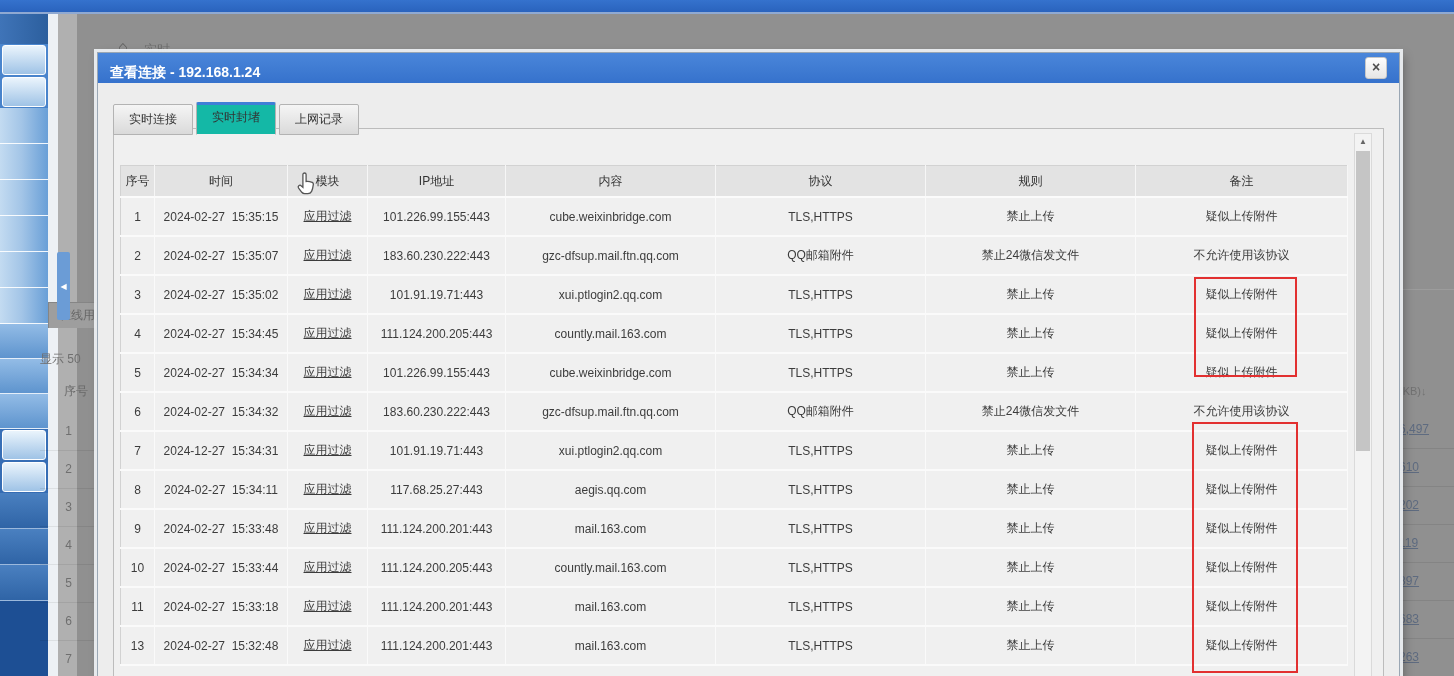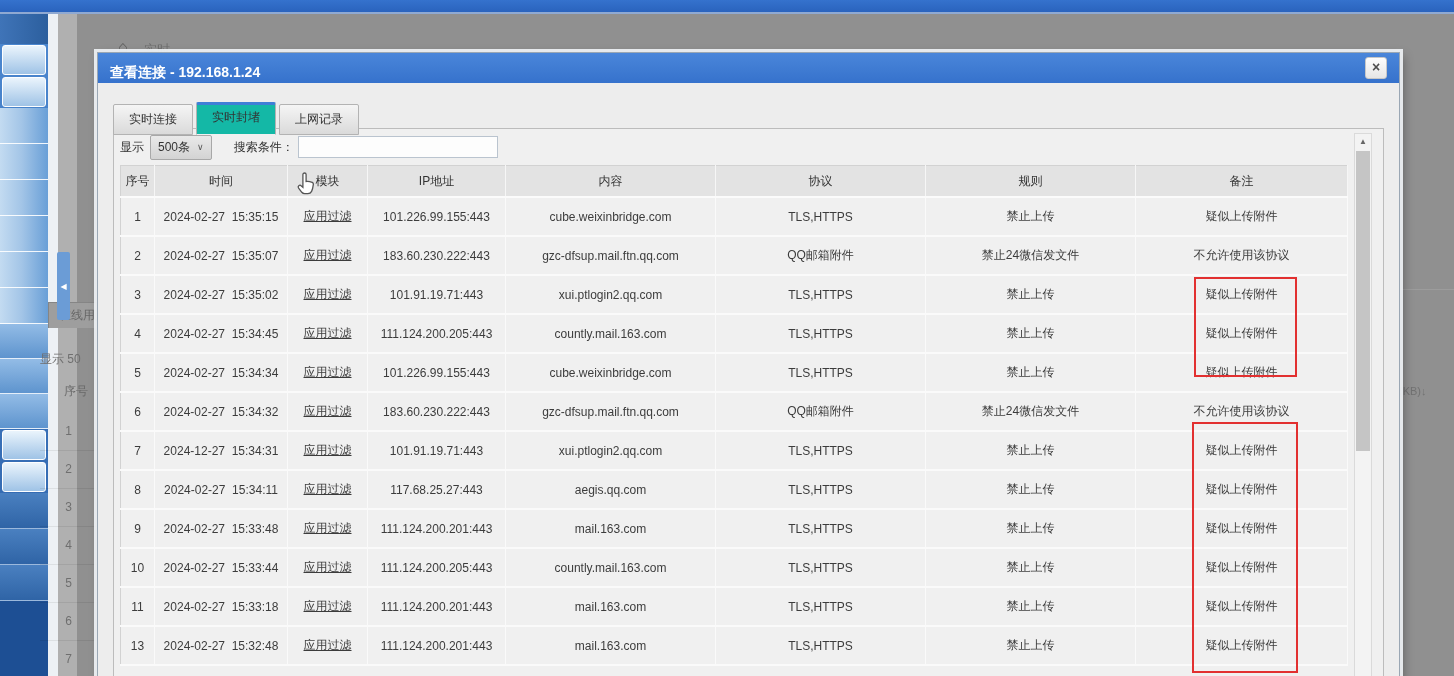--- a/index.html
+++ b/index.html
@@ -146,44 +146,44 @@
       <div>3</div>
       <div>4</div>
       <div>5</div>
       <div>6</div>
       <div>7</div>
     </div>
 </div>
 
 <div class="bg-right-frag">
   <div class="bg-kb-head">(KB)↓</div>
+  <div class="bg-kb-vals">
+      <div>6,497</div>
+      <div>610</div>
+      <div>202</div>
+      <div>119</div>
+      <div>897</div>
+      <div>683</div>
+      <div>263</div>
+    </div>
 </div>
 
 <div class="modal">
   <div class="modal-titlebar">
     <span class="modal-title">查看连接 - 192.168.1.24</span>
     <span class="modal-close">×</span>
   </div>
 
   <div class="tabs-row">
     <div class="tab">实时连接</div>
     <div class="tab active">实时封堵</div>
     <div class="tab">上网记录</div>
   </div>
 
   <div class="panel">
-    <div class="controls">
-      <span>显示</span>
-      <span class="select">
-        <span>500条</span>
-        <span class="chev">∨</span>
-      </span>
-      <span class="search-label">搜索条件：</span>
-      <input class="search-input" type="text" value="" style="">
-    </div>
 
     <div class="table-wrap">
       <table class="blk">
         <colgroup>
           <col style="width:34px">
             <col style="width:133px">
             <col style="width:80px">
           <col style="width:138px">
             <col style="width:210px">
             <col style="width:210px">

